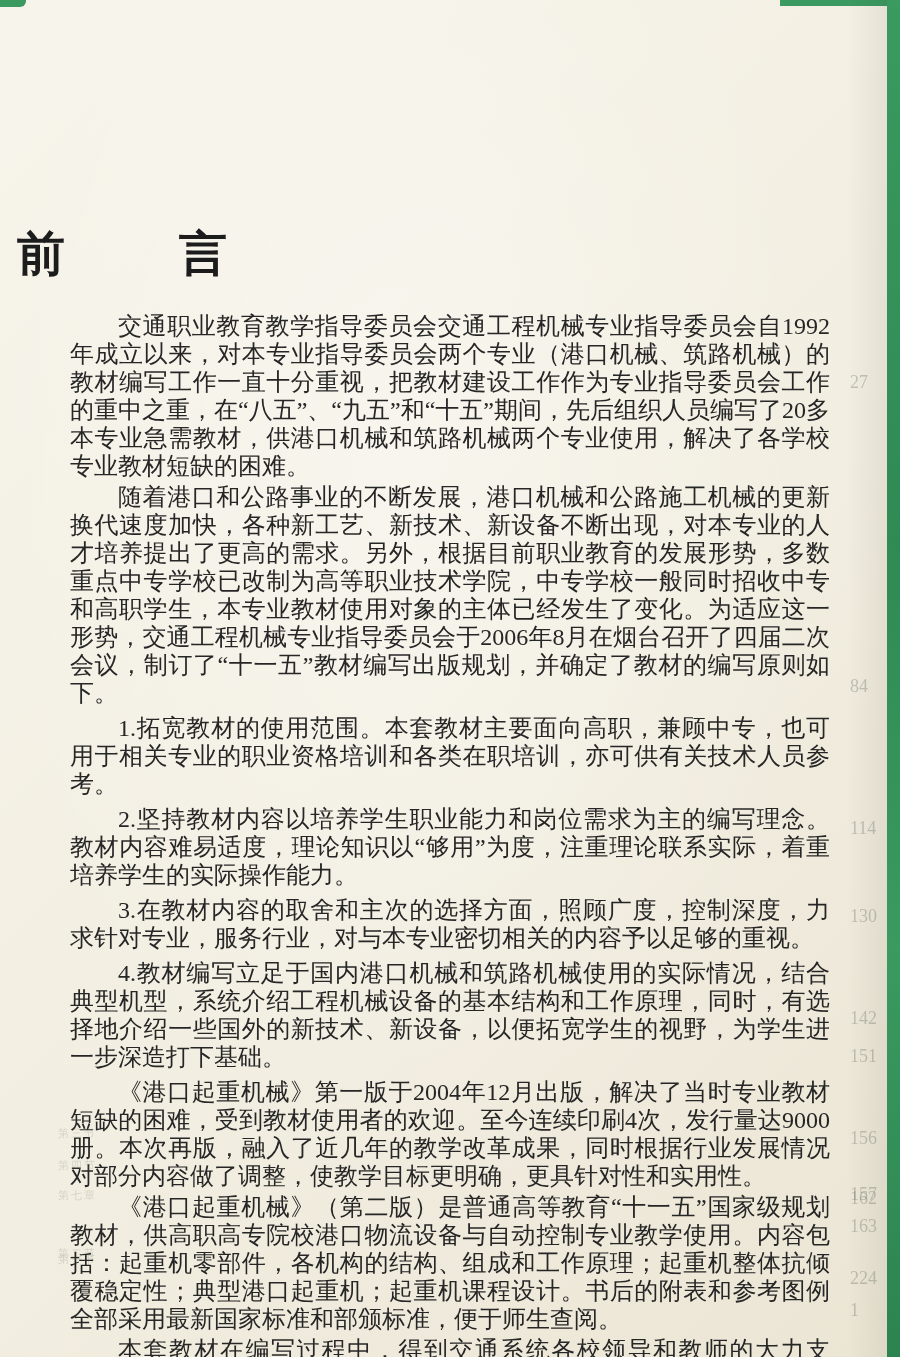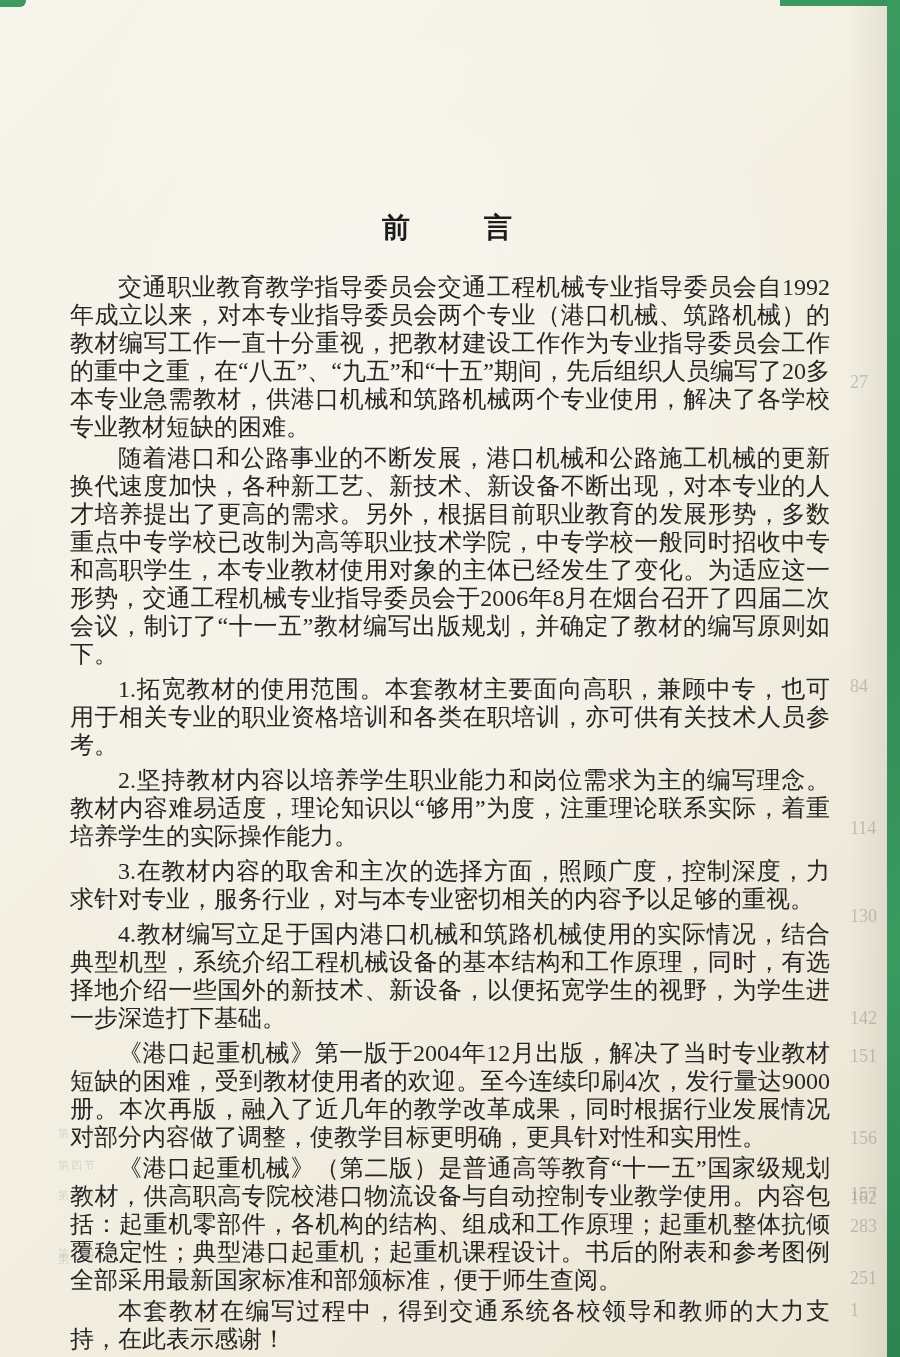--- a/index.html
+++ b/index.html
@@ -36,24 +36,23 @@
     background: #3a9a60;
     border-bottom-right-radius: 6px;
   }
   .page-shade {
     position: absolute; top: 0; right: 13px;
     width: 40px; height: 100%;
     background: linear-gradient(90deg, rgba(0,0,0,0) 0%, rgba(60,55,40,0.08) 100%);
     pointer-events: none;
   }
   .title {
-    margin: 4px;
+    margin: 17px;
     padding-top: 205px;
-    text-align: center;
-    font-size: 28px;
+    font-size: 48px;
     font-weight: bold;
     letter-spacing: 6px;
     color: #1c1c1c;
   }
   .body-text {
     width: 760px;
     margin: 26px auto 0 auto;
     font-size: 24px;
     line-height: 28px;
     text-align: justify;
@@ -104,22 +103,22 @@
 
   <span class="ghost-num" style="top:372px">27</span>
   <span class="ghost-num" style="top:676px">84</span>
   <span class="ghost-num" style="top:818px">114</span>
   <span class="ghost-num" style="top:906px">130</span>
   <span class="ghost-num" style="top:1008px">142</span>
   <span class="ghost-num" style="top:1046px">151</span>
   <span class="ghost-num" style="top:1128px">156</span>
   <span class="ghost-num" style="top:1184px">157</span>
   <span class="ghost-num" style="top:1188px">162</span>
-  <span class="ghost-num" style="top:1216px">283</span>
-  <span class="ghost-num" style="top:1268px">251</span>
+  <span class="ghost-num" style="top:1216px">163</span>
+  <span class="ghost-num" style="top:1268px">224</span>
   <span class="ghost-num" style="top:1300px">1</span>
 
   <span class="ghost-line" style="top:1126px">第三节</span>
   <span class="ghost-line" style="top:1158px">第四节</span>
   <span class="ghost-line" style="top:1188px">第七章</span>
   <span class="ghost-line" style="top:1252px">第一节</span>
   <span class="ghost-line" style="top:1246px">第二节</span>
 
   <h1 class="title">前　　言</h1>
 

